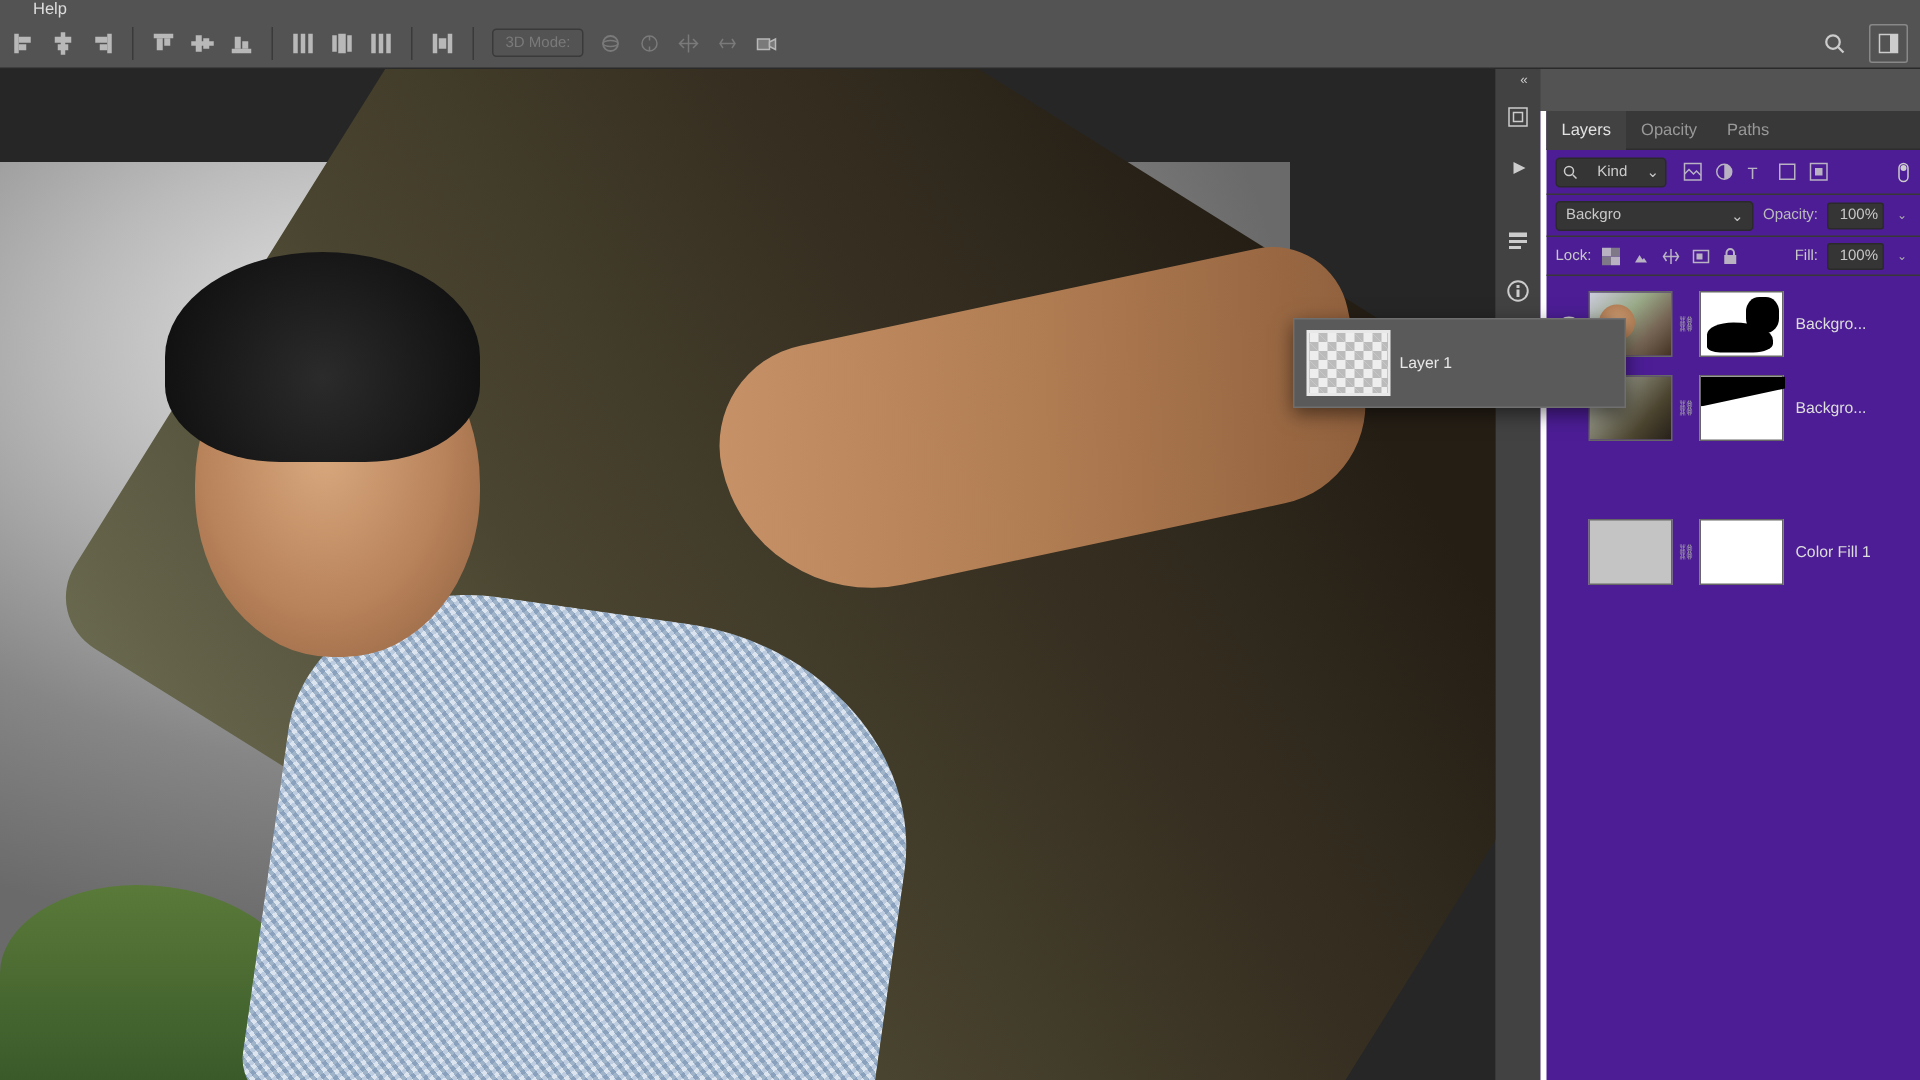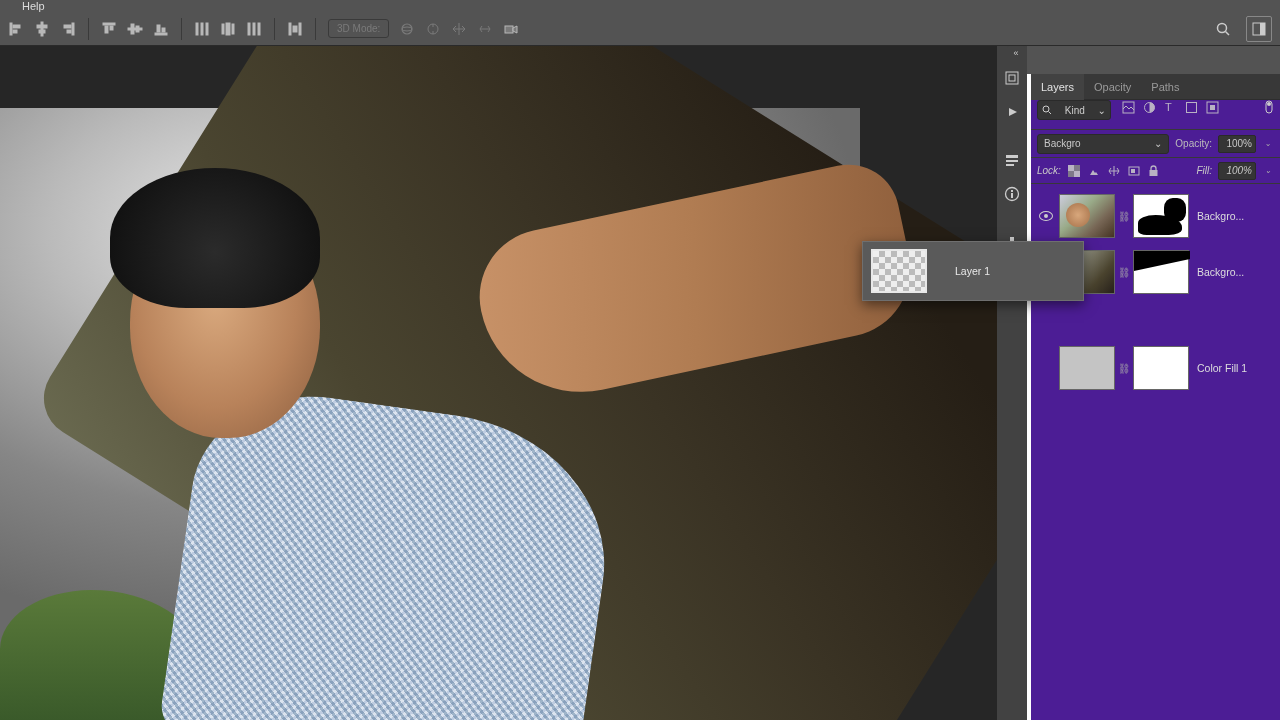--- a/index.html
+++ b/index.html
@@ -30,46 +30,46 @@
 .collapse-tab { position:absolute; right:255px; top:46px; width:18px; height:14px; background:#424242; border-radius:2px 2px 0 0; display:flex; align-items:center; justify-content:center; font-size:9px; color:#ccc; }
 
 .tool-col { width:30px; background:#424242; display:flex; flex-direction:column; align-items:center; gap:14px; padding-top:22px; }
 .tool-col .ticon { width:20px; height:20px; display:flex; align-items:center; justify-content:center; cursor:pointer; }
 
 .panels { width:253px; background:#4c1d95; display:flex; flex-direction:column; border-left:4px solid #ffffff;margin-top:28px; }
 .panel-tabs { height:26px; display:flex; align-items:center; border-bottom:1px solid #2d2d2d; background:#383838; }
 .ptab { padding:0 10px; height:26px; display:flex; align-items:center; font-size:11px; color:#999; cursor:pointer; }
 .ptab.active { background:#424242; color:#e2e2e2; }
 
-.filter-row { height:30px; display:flex; padding:0 6px; gap:6px; border-bottom:1px solid #383838; }
+.filter-row { height:30px; display:flex; align-items:center; padding:0 6px; gap:6px; border-bottom:1px solid #383838; }
 .filter-dd { flex:0 0 74px; height:20px; background:#353535; border:1px solid #2a2a2a; border-radius:3px; display:flex; align-items:center; padding:0 4px; font-size:10px; color:#ccc; justify-content:space-between; }
 .filter-icons { display:flex; gap:7px; margin-left:4px; }
 .filter-icons .fi { width:14px; height:14px; display:flex; align-items:center; justify-content:center; opacity:.85; }
 
 .blend-row { height:28px; display:flex; align-items:center; padding:0 6px; gap:6px; border-bottom:1px solid #383838; }
 .blend-dd { flex:1; height:20px; background:#353535; border:1px solid #2a2a2a; border-radius:3px; display:flex; align-items:center; padding:0 6px; font-size:10px; justify-content:space-between; }
 .opacity-lbl { font-size:10px; color:#bbb; }
 .pct-box { width:38px; height:18px; background:#353535; border:1px solid #2a2a2a; border-radius:2px; display:flex; align-items:center; justify-content:flex-end; padding:0 3px; font-size:10px; }
 .chev { width:12px; height:18px; display:flex; align-items:center; justify-content:center; font-size:8px; color:#aaa; }
 
-.lock-row { height:26px; display:flex; align-items:center; padding:0 6px; gap:6px; border-bottom:1px solid #383838; font-size:10px;font-style:italic; }
+.lock-row { height:26px; display:flex; align-items:center; padding:0 6px; gap:6px; border-bottom:1px solid #383838; font-size:10px; }
 .lock-row .li { width:14px; height:14px; display:flex; align-items:center; justify-content:center; opacity:.85; }
 
 .layers-stack { flex:1; overflow:auto; padding:4px 0; position:relative; }
 .layer-row { display:flex; align-items:center; height:56px; padding:2px 6px; gap:4px; }
 .vis-col { width:18px; height:100%; display:flex; align-items:center; justify-content:center; }
 .eye { width:14px; height:10px; border:1px solid #ccc; border-radius:60%; position:relative; }
 .eye::after { content:""; position:absolute; left:4px; top:2px; width:4px; height:4px; background:#ccc; border-radius:50%; }
 .thumb { width:56px; height:44px; border:1px solid #666; background:#666; position:relative; flex-shrink:0; }
 .link-col { width:10px; display:flex; align-items:center; justify-content:center; font-size:10px; color:#aaa; }
 .mask { width:56px; height:44px; background:#fff; border:1px solid #666; position:relative; flex-shrink:0; }
 .mask-shape { position:absolute; background:#000; }
 .lname { font-size:10.5px; color:#ddd; margin-left:4px; white-space:nowrap; overflow:hidden; text-overflow:ellipsis; flex:1; }
 
-.dragging-layer { position:absolute; left:862px; top:241px; width:222px; height:60px; background:#5a5a5a; box-shadow:0 4px 12px rgba(0,0,0,.5); display:flex; align-items:center; padding:4px 8px; gap:24px; z-index:50; border:1px solid #6f6f6f; }
+.dragging-layer { position:absolute; left:862px; top:212px; width:222px; height:60px; background:#5a5a5a; box-shadow:0 4px 12px rgba(0,0,0,.5); display:flex; align-items:center; padding:4px 8px; gap:2px; z-index:50; border:1px solid #6f6f6f; }
 .drag-thumb { width:56px; height:44px; border:2px solid #e8e8e8; background-image:linear-gradient(45deg,#bbb 25%,transparent 25%,transparent 75%,#bbb 75%),linear-gradient(45deg,#bbb 25%,#eee 25%,#eee 75%,#bbb 75%); background-size:12px 12px; background-position:0 0,6px 6px; }
 
 
 .thumb.t1 { background:linear-gradient(135deg,#ccd 0%,#9a8 40%,#765 70%,#432 100%); }
 .thumb.t1::after { content:""; position:absolute; left:6px; top:8px; width:24px; height:24px; background:radial-gradient(circle,#d8a77c,#a57048); border-radius:50%; }
 .thumb.t2 { background:linear-gradient(130deg,#bcbcbc 0%,#8a8a7a 30%,#4a432e 70%,#26201a 100%); }
 .thumb.solid { background:#c4c4c4; }
 .thumb.white { background:#fff; }
 
 .mask.m1 .mask-shape { left:4px; top:20px; width:44px; height:20px; border-radius:40% 60% 30% 20%; }

